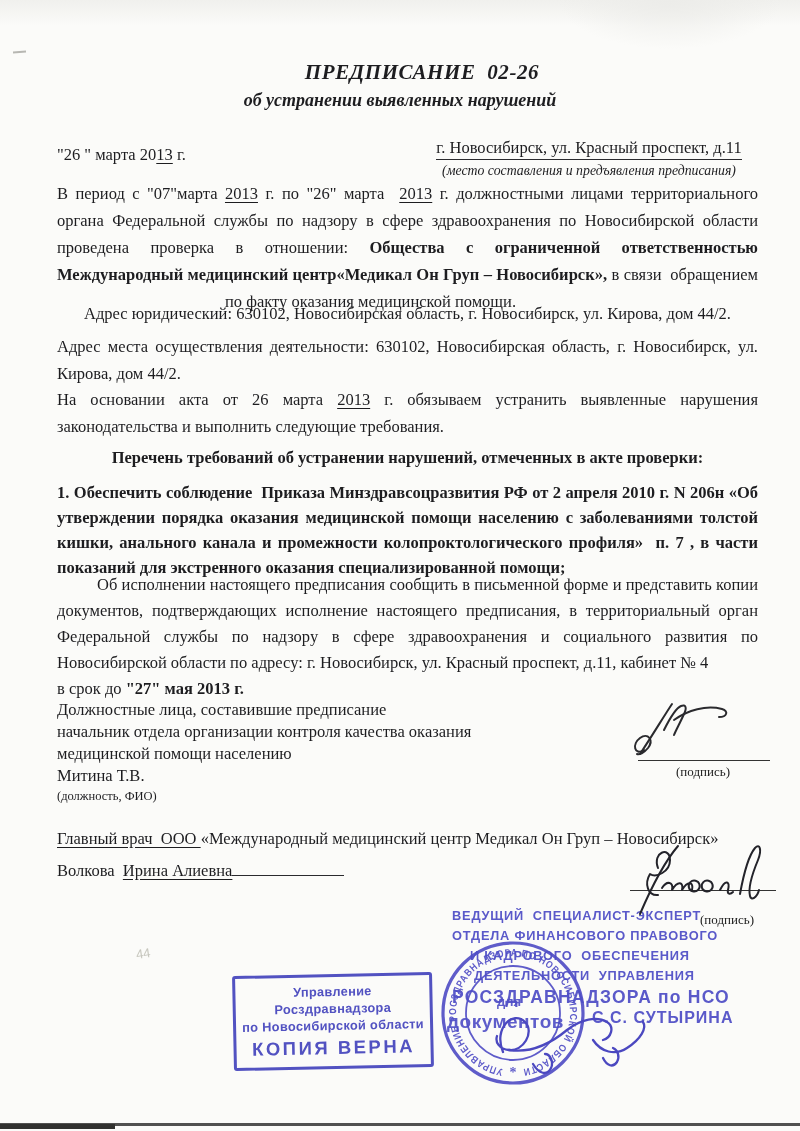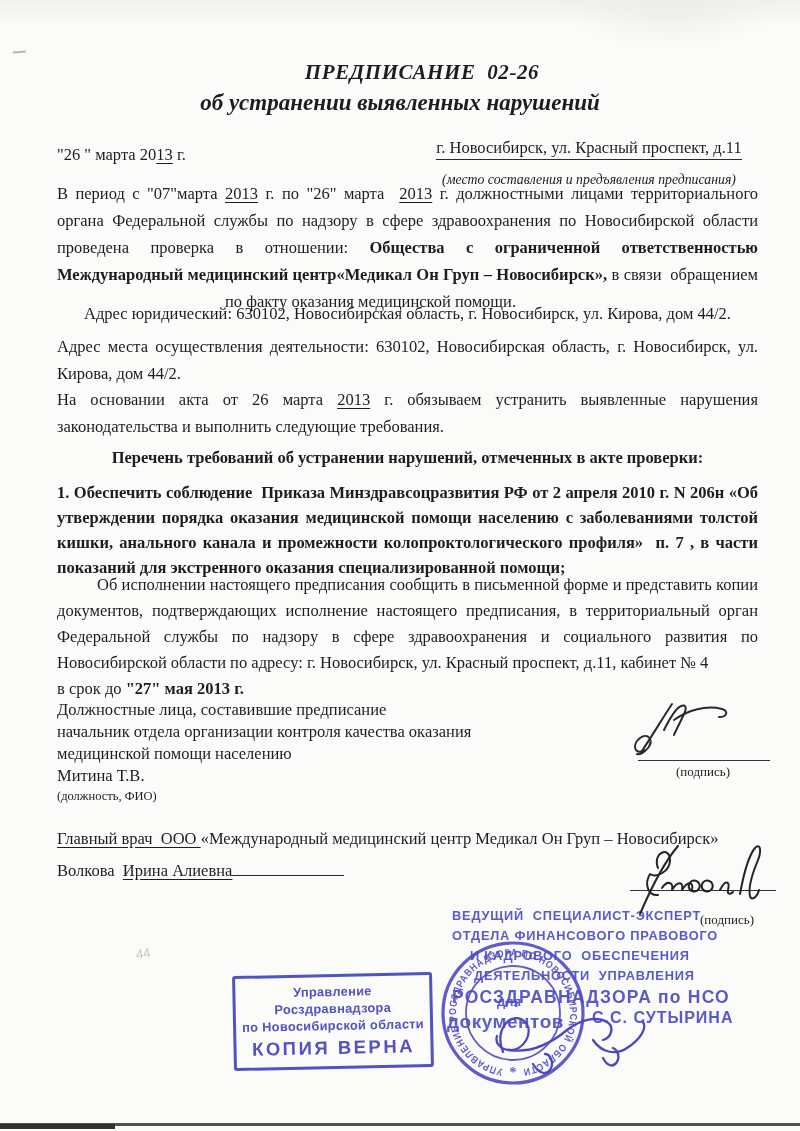--- a/index.html
+++ b/index.html
@@ -6,31 +6,31 @@
   .page{
     position:relative;width:800px;height:1131px;margin:0 auto;overflow:hidden;
     background:
       radial-gradient(160px 70px at 670px 0px, #ecece9 0%, rgba(236,236,233,0) 70%),
       linear-gradient(180deg,#f0f0ed 0px,#fbfbf9 26px),
       #fbfbf9;
     font-family:"Liberation Serif", serif;color:#1d1d20;
   }
   .title{position:absolute;top:60px;left:0;width:100%;text-align:center;font-style:italic;font-weight:bold;}
   .title .t1{font-size:21px;letter-spacing:.6px;padding-left:44px;}
-  .title .t2{font-size:23px;margin-top:5px;}
+  .title .t2{font-size:18px;margin-top:5px;}
   .para{position:absolute;left:57px;width:701px;font-size:16.5px;line-height:27px;text-align:justify;}
   .pt-n{font-weight:normal;}
   .pt-b{font-weight:bold;}
   .pt-u{text-decoration:underline;text-underline-offset:3px;}
   .pt-g{display:inline-block;}
   .pt-lg{display:inline-block;border-bottom:1.4px solid #2a2a2e;height:1em;vertical-align:baseline;}
   .hdr-date{position:absolute;left:57px;top:145px;font-size:16.5px;}
   .hdr-place{position:absolute;left:418px;top:138px;width:342px;text-align:center;}
   .hdr-place .pl{font-size:16.5px;border-bottom:1.4px solid #2a2a2e;padding-bottom:1px;display:inline-block;}
-  .hdr-place .cap{font-size:13.8px;font-style:italic;margin-top:12px;}
+  .hdr-place .cap{font-size:13.8px;font-style:italic;margin-top:3px;}
   .officials{position:absolute;left:57px;top:699px;width:580px;font-size:16.5px;line-height:22px;text-align:left;}
   .officials .small{font-size:12.5px;line-height:18px;}
   .sig-line{position:absolute;border-top:1.6px solid #333;}
   .sig-cap{position:absolute;font-size:13px;color:#222;}
   .received{position:absolute;left:57px;width:720px;font-size:16.5px;line-height:22px;text-align:left;}
   svg.sig{position:absolute;z-index:6;}
   svg.sig path{fill:none;stroke-linecap:round;stroke-linejoin:round;}
   .stamp-copy{
     position:absolute;left:233px;top:974px;width:186px;padding:6px 4px 7px 4px;
     border:3px solid #4444bd;border-radius:3px;transform:rotate(-1.2deg);

